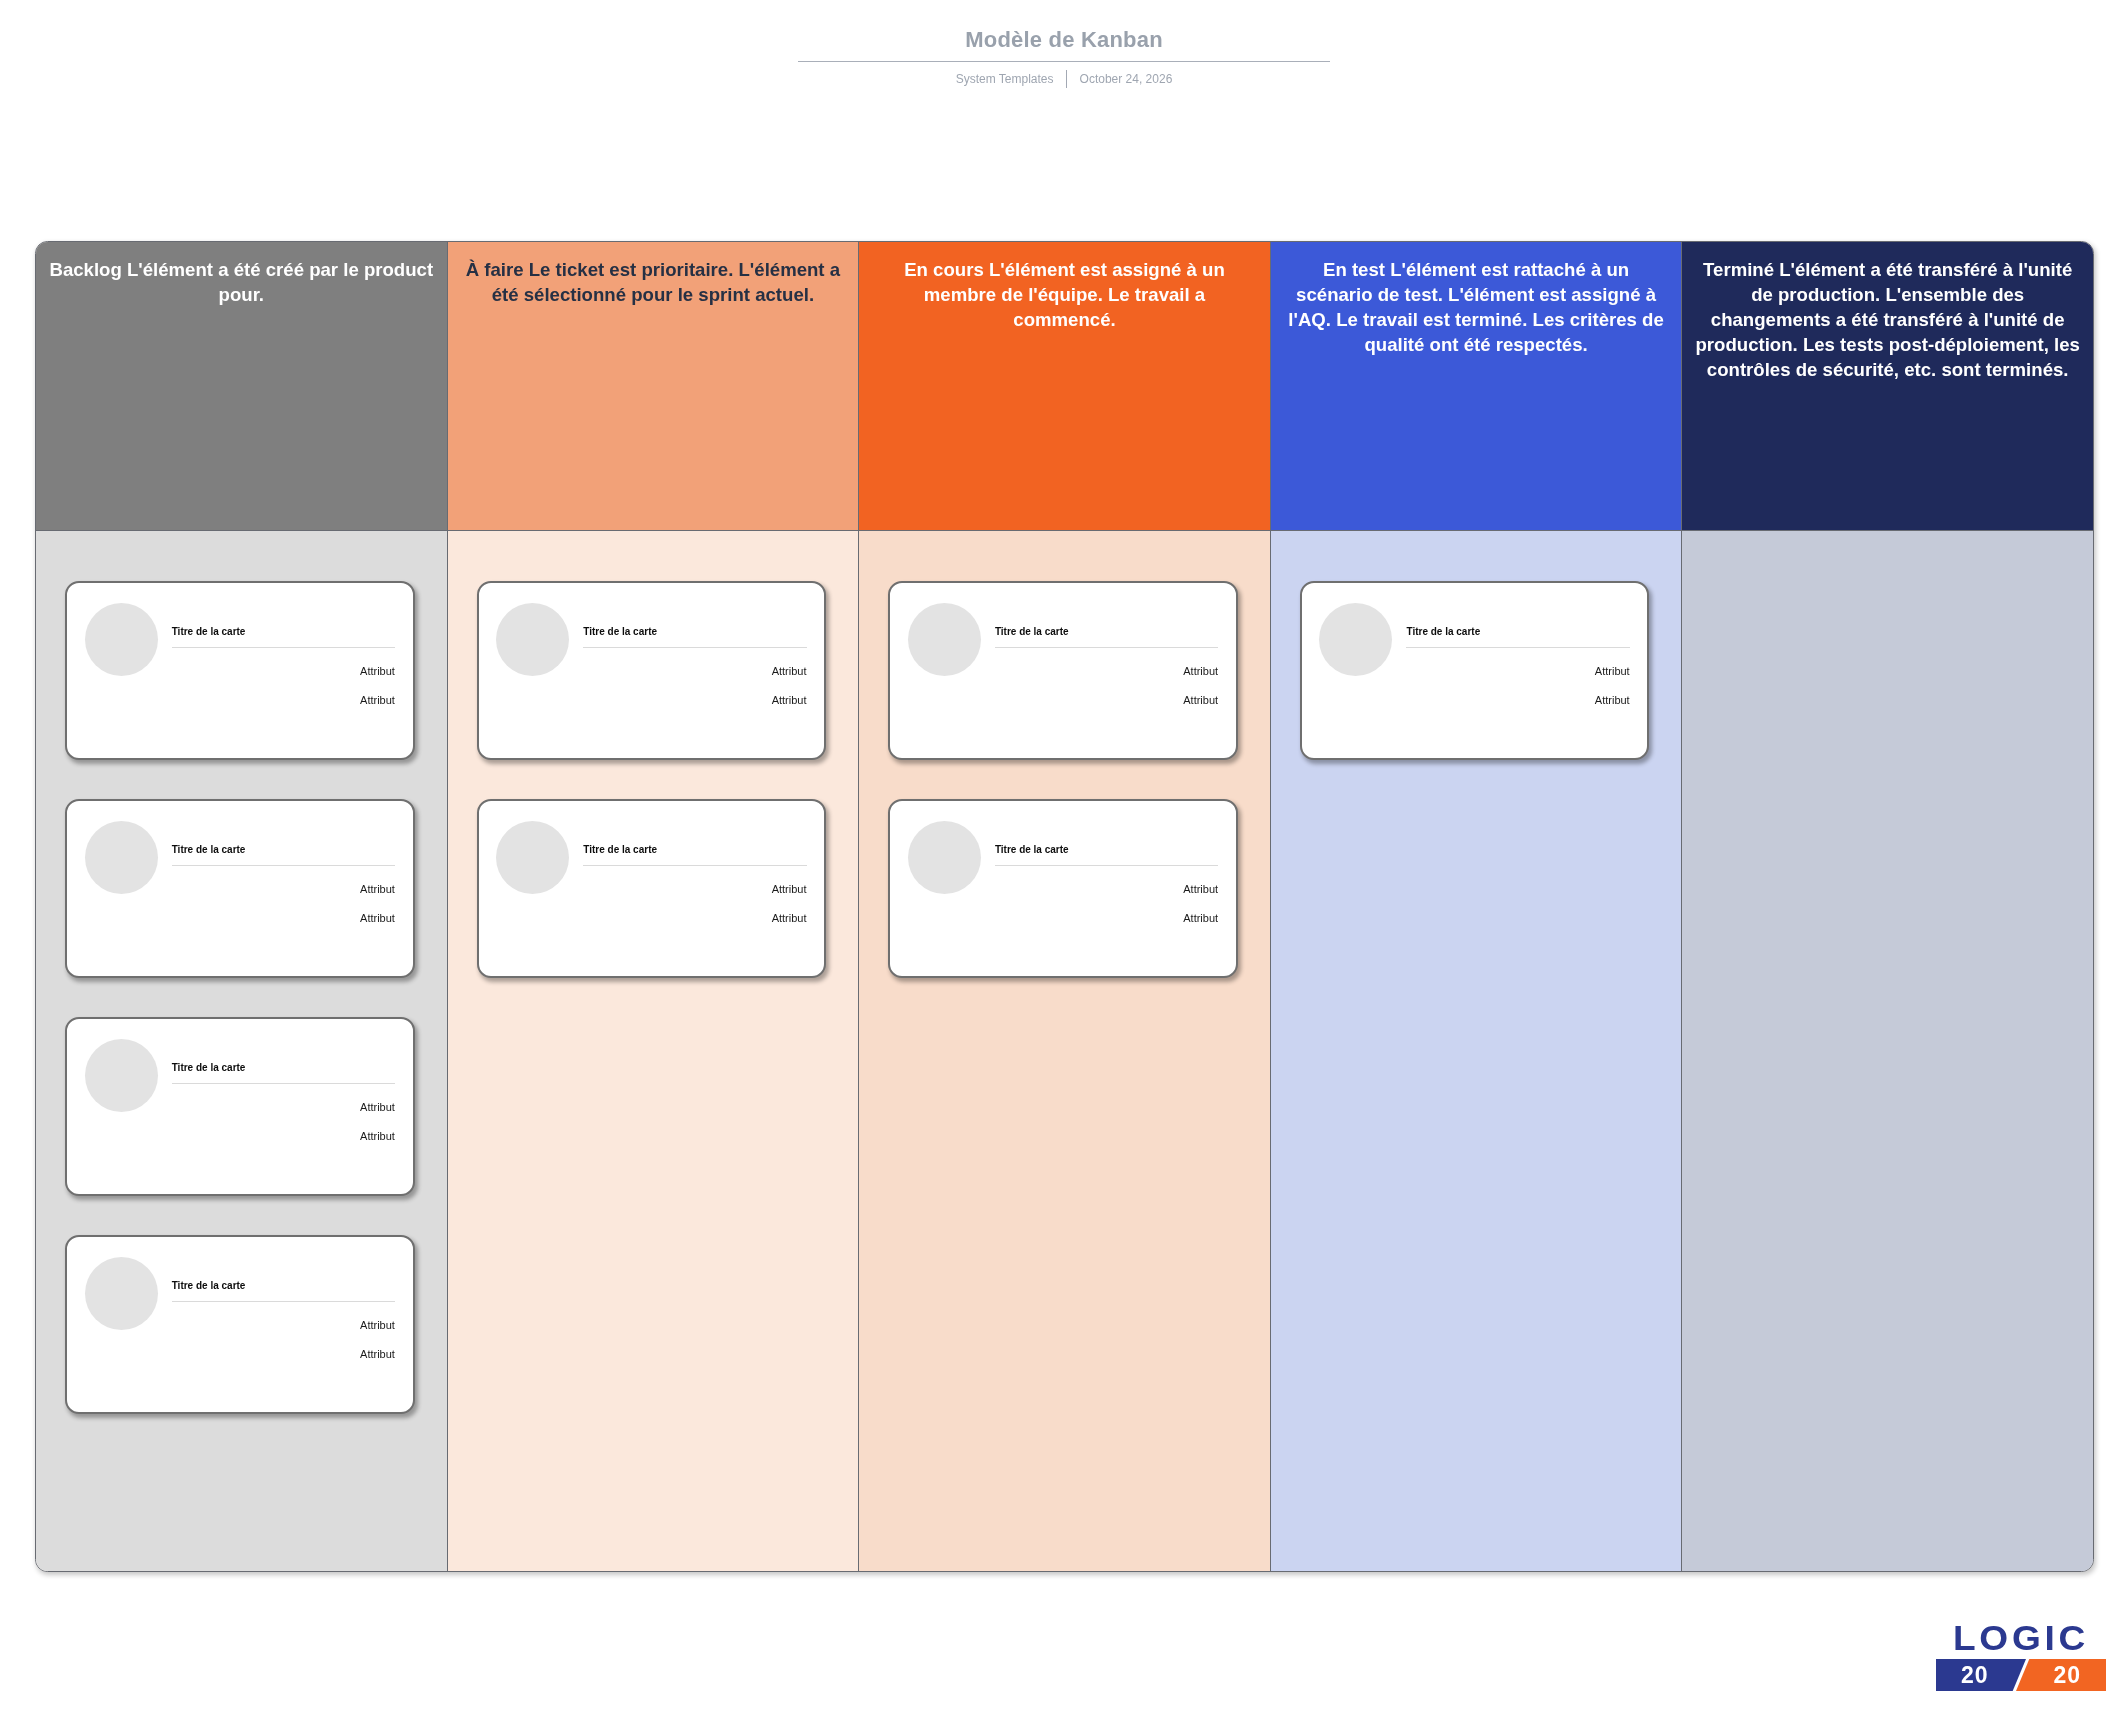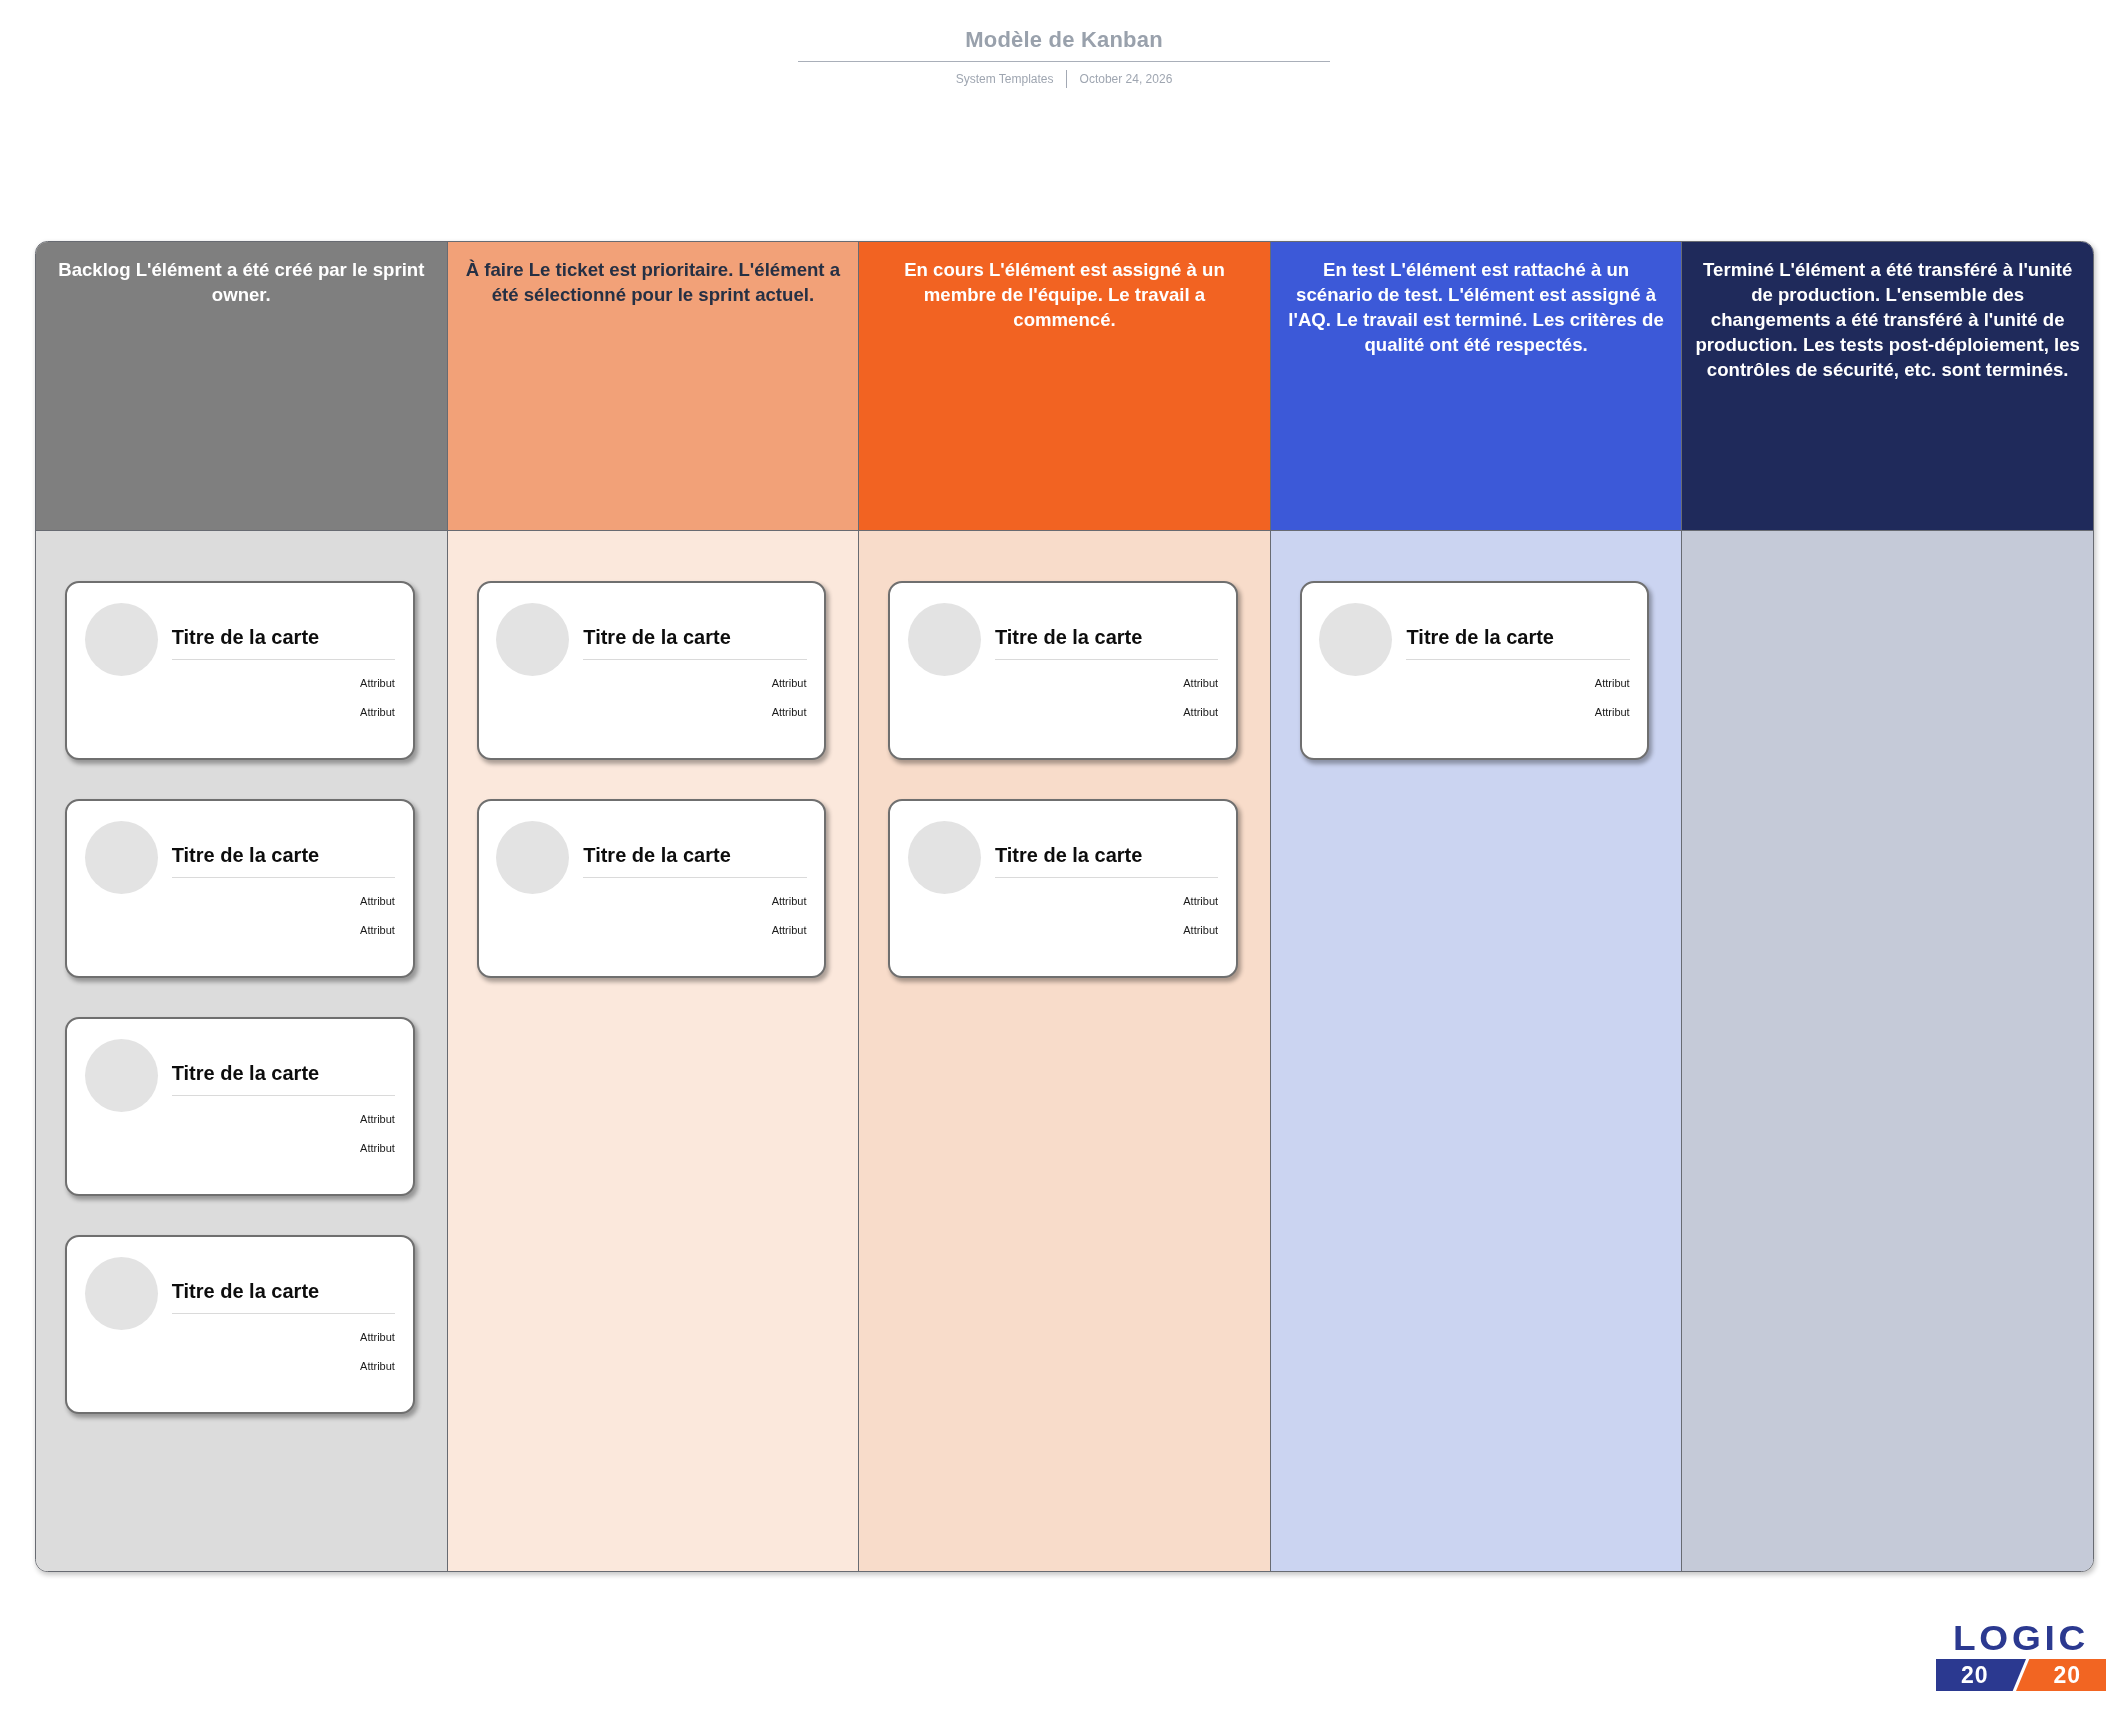--- a/index.html
+++ b/index.html
@@ -54,21 +54,21 @@
     border-radius:14px;
     box-shadow:2.7px 3.5px 4.4px rgba(0,0,0,0.32);
     display:flex;
   }
   .avatar {
     flex:none; width:73px; height:73px; border-radius:50%;
     background:#E3E3E3; margin:19.5px 0 0 17.7px;
   }
   .card-content { flex:1 1 auto; padding:43px 17.7px 0 14px; min-width:0; }
   .card-title {
-    font-size:20px; font-weight:bold; color:#0d0d0d;
+    font-size:10px; font-weight:bold; color:#0d0d0d;
     padding-bottom:9.8px; border-bottom:1.8px solid #DADADA;
   }
   .card-attr { font-size:11px; color:#1a1a1a; margin-top:17px;text-align:right; }
 
   
   .logo { position:absolute; right:22px; bottom:40px; width:170px; }
   .logo-word {
     font-size:35px; font-weight:bold; line-height:1;
     letter-spacing:3.5px; text-align:center; margin-bottom:4.4px;
     transform:scaleX(1.06); transform-origin:center;
@@ -92,21 +92,21 @@
   <div class="title-rule"></div>
   <div class="subtitle">
     <span>System Templates</span>
     <span class="vbar"></span>
     <span>October 24, 2026</span>
   </div>
 </header>
 
 <main class="board" id="board">
     <section class="column">
-      <div class="col-header" style="background: rgb(127, 127, 127); color: rgb(255, 255, 255);">Backlog L'élément a été créé par le sprint owner.</div>
+      <div class="col-header" style="background: rgb(127, 127, 127); color: rgb(255, 255, 255);">Backlog L'élément a été créé par le product pour.</div>
       <div class="col-body" style="background: rgb(220, 220, 220);">
         <article class="card">
           <div class="avatar"></div>
           <div class="card-content">
             <div class="card-title">Titre de la carte</div>
             <div class="card-attr">Attribut</div>
             <div class="card-attr">Attribut</div>
           </div>
         </article>
         <article class="card">

